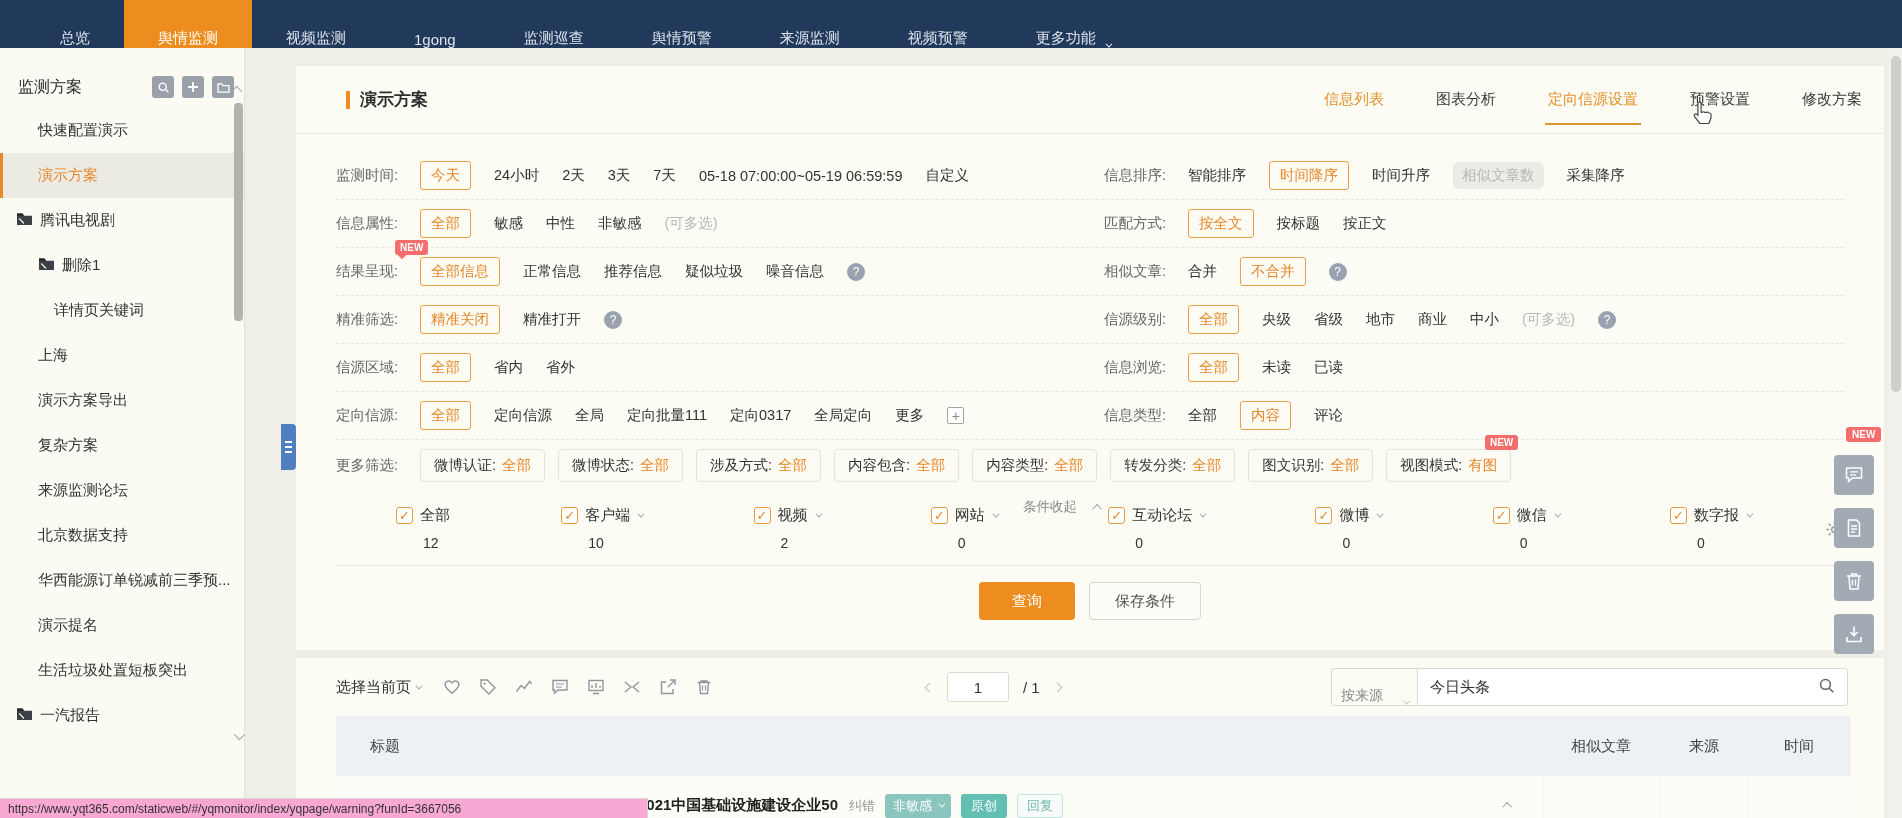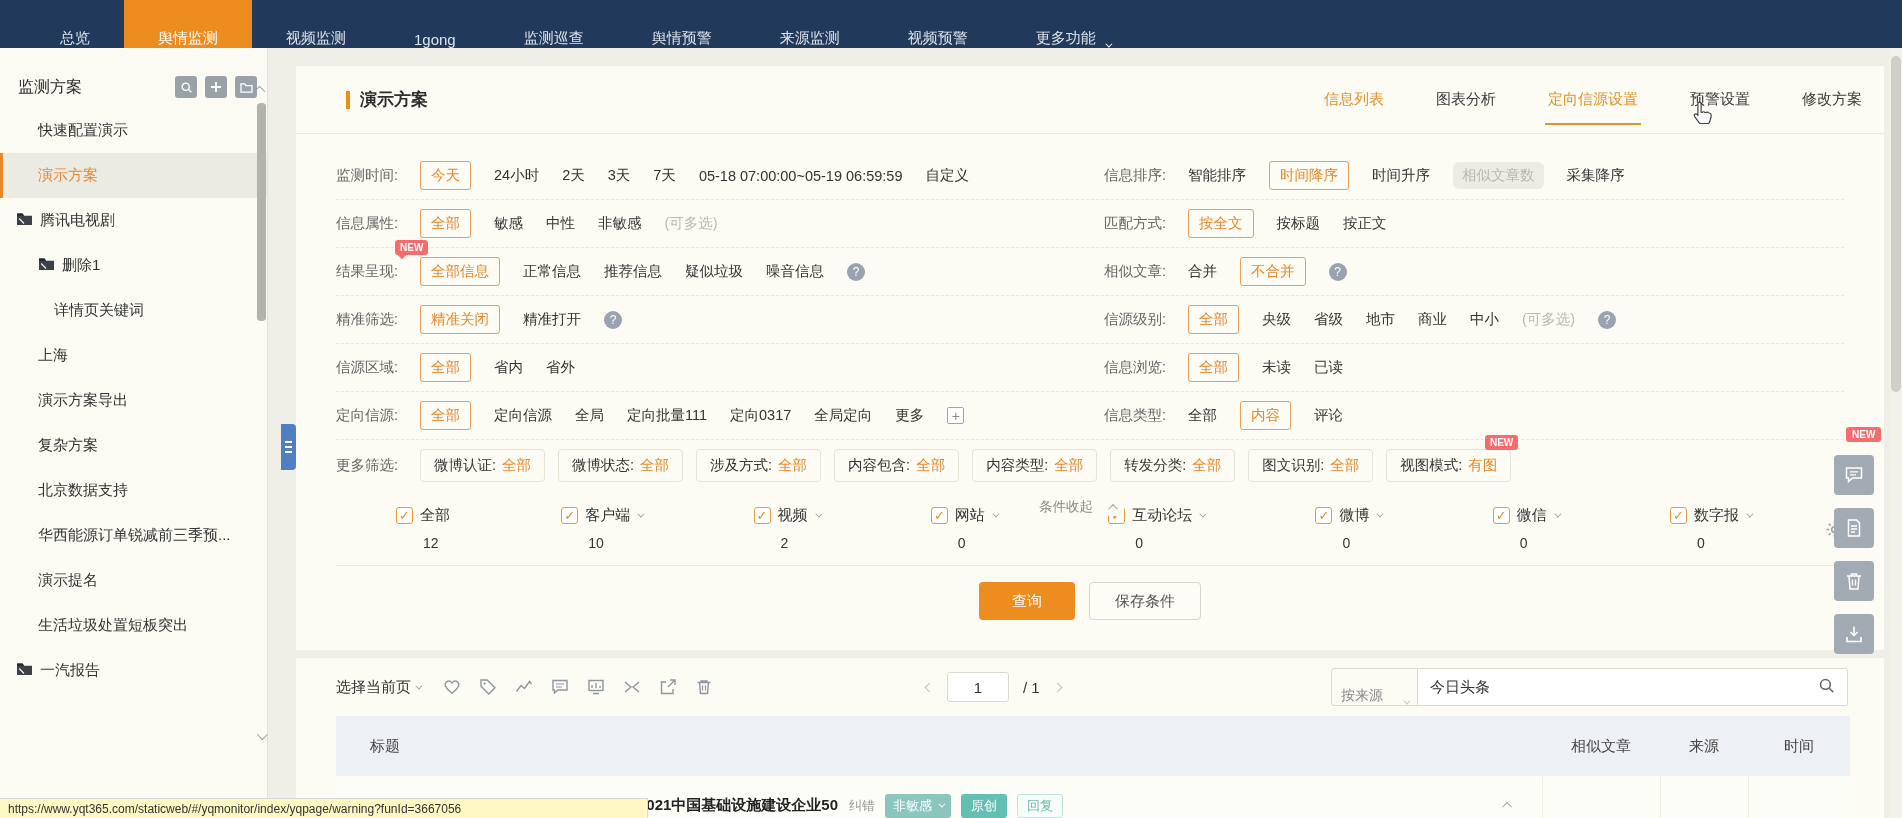--- a/index.html
+++ b/index.html
@@ -12,21 +12,21 @@
   .nav-item.active{background:#ee8d1f;color:#fff}
   .cv{display:inline-block;width:7px;height:7px;border-right:1.6px solid #9aa0a8;border-bottom:1.6px solid #9aa0a8}
   .cv-down{transform:rotate(45deg) translateY(-2px)}
   .cv-up{transform:rotate(-135deg) translateY(-2px)}
   .cv-left{transform:rotate(135deg)}
   .cv-right{transform:rotate(-45deg)}
   .cv-white{border-color:#fff}
   .cv-sm{width:5px;height:5px}
 
   
-  .sidebar{position:absolute;left:0;top:48px;width:268px;height:770px;background:#fbfaf3;border-right:1px solid #e4e2d7;z-index:10}
+  .sidebar{position:absolute;left:0;top:48px;width:245px;height:770px;background:#fbfaf3;border-right:1px solid #e4e2d7;z-index:10}
   .sb-header{display:flex;align-items:center;padding:28px 10px 10px 18px}
   .sb-title{font-size:16px;color:#2d2d2d;flex:1}
   .sb-iconbtn{width:22px;height:22px;background:#9aa1a9;border-radius:3px;margin-left:8px;display:flex;align-items:center;justify-content:center;cursor:pointer;flex-shrink:0}
   .s-item{height:45px;display:flex;align-items:center;font-size:15px;color:#333;position:relative;gap:7px;cursor:pointer;white-space:nowrap;overflow:hidden}
   .s-item.ind0{padding-left:16px}
   .s-item.ind1{padding-left:38px}
   .s-item.ind2{padding-left:54px}
   .s-item.selected{background:#ebeae3;color:#e8882a}
   .s-item.selected::before{content:"";position:absolute;left:0;top:0;bottom:0;width:3px;background:#e8882a}
   .create-btn{position:absolute;left:56px;bottom:7px;width:212px;height:36px;background:#fdfcf6;border:1px solid #d9d7cc;border-radius:3px;font-size:15px;color:#333;display:flex;align-items:center;justify-content:center;cursor:pointer}
@@ -54,21 +54,21 @@
   .fchips{display:flex;align-items:center;gap:23px}
   .chip{color:#333;cursor:pointer;position:relative;white-space:nowrap;display:inline-flex;align-items:center;justify-content:center}
   .chip-sel{border:1px solid #e8a04a;border-radius:3px;padding:4px 10px;color:#e8882a}
   .chip-disabled{background:#ecebe5;color:#b8b7b1;padding:4px 9px;border-radius:6px;cursor:default}
   .chip-muted{color:#b9b8b2;cursor:default}
   .chip-help{width:18px;height:18px;border-radius:50%;background:#9aa2b0;color:#fff;font-size:12px}
   .chip-help .chip-text{color:#fff}
   .chip-plusbox{width:17px;height:17px;border:1px solid #a5a5a0;border-radius:2px;color:#8a8a85;font-size:14px;background:#fff}
   .chip-badge{position:absolute;left:-26px;top:-18px;background:#f56c6c;color:#fff;font-size:10px;font-weight:bold;padding:1px 5px;border-radius:3px;line-height:13px}
   .chip-badge::after{content:"";position:absolute;left:4px;bottom:-3px;width:6px;height:6px;background:#f56c6c;transform:rotate(45deg)}
-  .collapse-ctl{position:absolute;left:737px;top:364px;display:flex;align-items:center;gap:18px;font-size:13.5px;color:#8a8a84;cursor:pointer;background:#fcfbf4;padding:0 6px;z-index:3}
+  .collapse-ctl{position:absolute;left:721px;top:364px;display:flex;align-items:center;gap:18px;font-size:13.5px;color:#8a8a84;cursor:pointer;background:#fcfbf4;padding:0 6px;z-index:3}
   .more-row{display:flex;align-items:center;height:50px;font-size:14.5px}
   .mchips{display:flex;align-items:center;gap:13px}
   .mchip{border:1px solid #e6e3d7;border-radius:4px;padding:6px 13px;display:inline-flex;gap:6px;align-items:center;cursor:pointer;position:relative;white-space:nowrap}
   .mchip-name{color:#333}
   .mchip-value{color:#e8882a}
   .mchip-badge{position:absolute;right:-8px;top:-15px;background:#f56c6c;color:#fff;font-size:10px;font-weight:bold;padding:1px 5px;border-radius:3px;line-height:13px}
   .sources{display:flex;align-items:center;padding:16px 0 0 60px}
   .src-list{display:flex;flex:1;justify-content:space-between;margin-right:74px}
   .source{display:flex;flex-direction:column}
   .source-top{display:flex;align-items:center;gap:7px;font-size:15px}
@@ -105,21 +105,21 @@
   .tagrow{display:flex;align-items:center;gap:10px}
   .tag{white-space:nowrap;font-size:13px}
   .tag-plain{color:#9a9a94}
   .tag-dark{background:#8bc6be;color:#fff;padding:3px 8px;border-radius:3px;display:inline-flex;gap:6px;align-items:center}
   .tag-solid{background:#63bfb2;color:#fff;padding:3px 10px;border-radius:3px}
   .tag-light{background:#f7fcfb;border:1px solid #bfe5df;color:#6fb9ad;padding:2px 9px;border-radius:3px}
   .row-caret{margin-left:auto;margin-right:30px}
   .tcell{align-self:stretch;display:flex;align-items:center;justify-content:center;border-left:1px solid #f0efe8}
 
   
-  .urlbar{position:absolute;left:0;top:798px;width:648px;height:20px;background:#fef9c3;border:1px solid #d8d8d8;border-left:none;border-bottom:none;display:flex;align-items:center;padding:0 8px;font-size:12px;color:#333;z-index:60;white-space:nowrap;overflow:hidden}
+  .urlbar{position:absolute;left:0;top:798px;width:648px;height:20px;background:#f9a8d4;border:1px solid #d8d8d8;border-left:none;border-bottom:none;display:flex;align-items:center;padding:0 8px;font-size:12px;color:#333;z-index:60;white-space:nowrap;overflow:hidden}
   .floats{position:absolute;left:1834px;top:424px;width:40px;z-index:40}
   .float-badge{display:inline-block;background:#f56c6c;color:#fff;font-size:10px;font-weight:bold;padding:2px 6px;border-radius:3px;margin-left:12px}
   .fbtn{width:40px;height:40px;background:#a2aab3;border-radius:4px;display:flex;align-items:center;justify-content:center;cursor:pointer;margin-top:13px}
   .pg-scroll{position:absolute;right:0;top:48px;bottom:0;width:13px;background:#f2f1ec;z-index:45}
   .pg-thumb{position:absolute;top:8px;left:1.5px;width:10px;height:336px;background:#cfcec8;border-radius:5px}
   .cursor-hand{position:absolute;left:1690px;top:100px;z-index:70;pointer-events:none}
 </style>
 </head>
 <body>
 
@@ -238,20 +238,24 @@
       <div class="s-item ind1">
 
         <span>演示方案导出</span>
       </div>
 
       <div class="s-item ind1">
 
         <span>复杂方案</span>
       </div>
 
+      <div class="s-item ind1">
+
+        <span>来源监测论坛</span>
+      </div>
 
       <div class="s-item ind1">
 
         <span>北京数据支持</span>
       </div>
 
       <div class="s-item ind1">
 
         <span>华西能源订单锐减前三季预...</span>
       </div>

